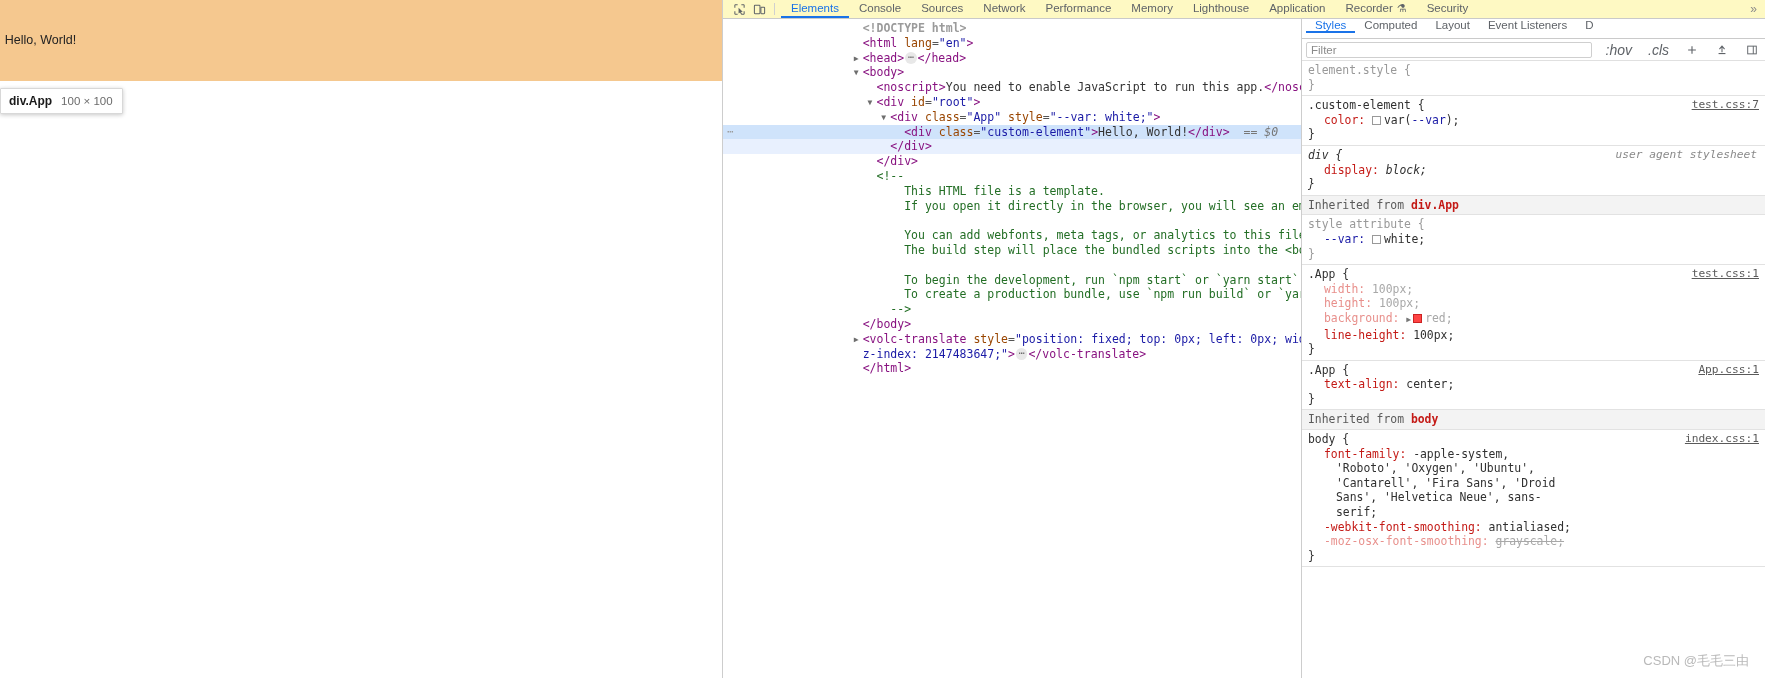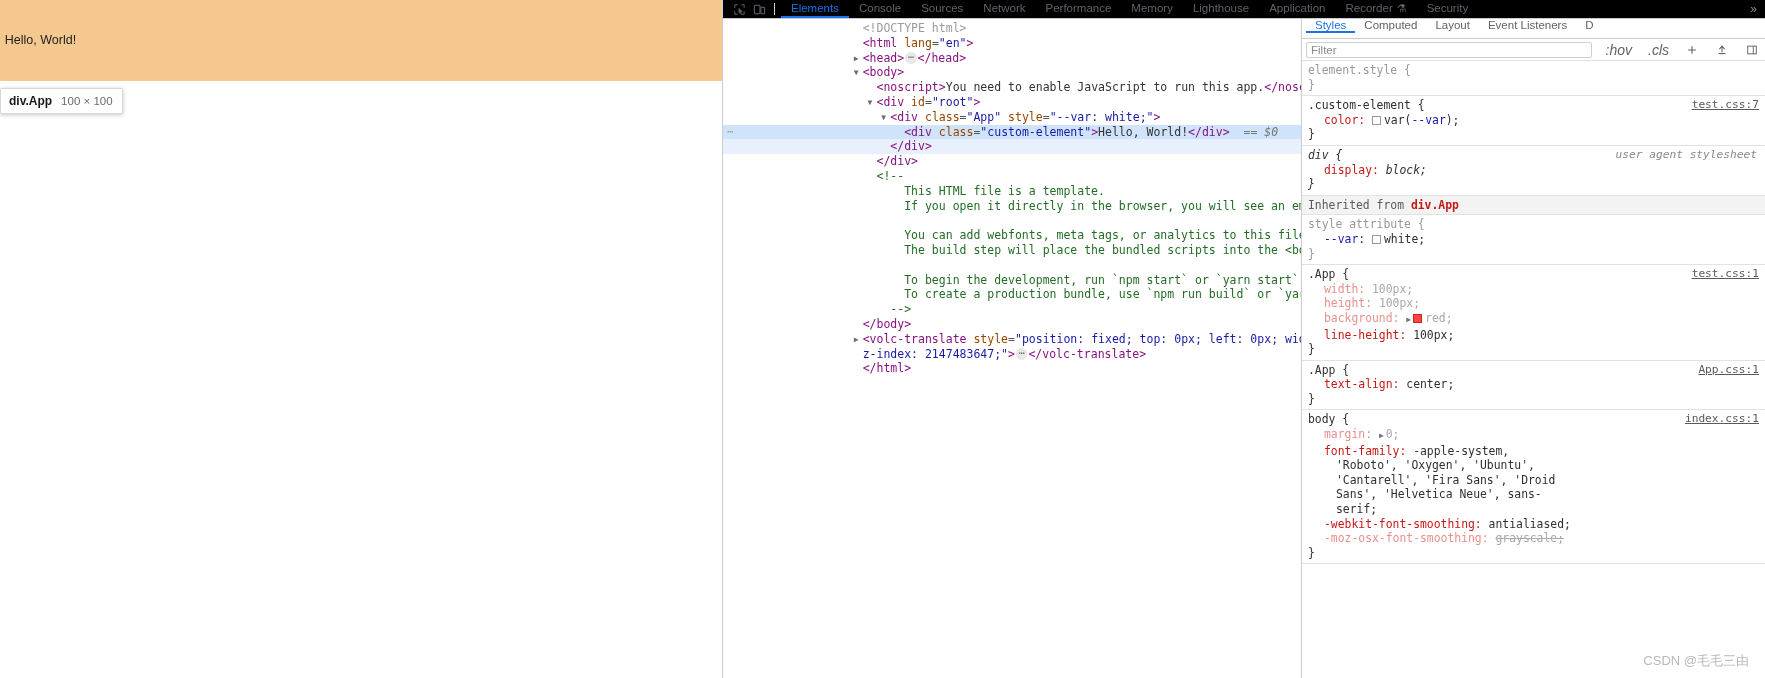--- a/index.html
+++ b/index.html
@@ -55,21 +55,21 @@
     background: #ffffff;
     border-left: 1px solid #cdcdcd;
   }
 
   
   .dt-toolbar {
     position: relative;
     height: 19px;
     display: flex; align-items: stretch;
     border-bottom: 1px solid #cacaca;
-    background: #000000;
+    background: #fef9c3;
     padding-left: 6px;
   }
   .tool-icon {
     width: 20px; display: flex; align-items: center; justify-content: center;
     color: #5f6368; cursor: pointer;
   }
   .tool-sep { width: 1px; background: #d0d0d0; margin: 3px 6px 3px 5px; }
   .main-tabs { display: flex; align-items: stretch; flex: 1; min-width: 0; }
   .mtab {
     display: flex; align-items: center;
@@ -108,21 +108,21 @@
   }
   .tri {
     display: inline-block; width: 9px; color: #6e6e6e; font-size: 8px;
     transform: translateY(-1px);
   }
   .tri.blank { color: transparent; }
   .tag { color: #881280; }
   .attr { color: #994500; }
   .val { color: #1a1aa6; }
   .txt { color: #333333; }
-  .doctype { color: #9b9b9b; }
+  .doctype { color: #9b9b9b; font-weight: bold; }
   .comment { color: #236e25; }
   .dollar { color: #777777; font-style: italic; }
   .eq { color: #555; }
   .ell {
     display: inline-block; background: #e8e8e8; border-radius: 7px;
     color: #666; font-size: 9px; line-height: 9px;
     padding: 1px 3px 2px; margin: 0 1px; vertical-align: middle;
   }
 
   
@@ -359,24 +359,24 @@
               <div class="prop"><span class="pname dim">background: </span><span class="arrow">▶</span><span class="swatch red"></span><span class="pval dim">red;</span></div>
               <div class="prop"><span class="pname ">line-height: </span><span class="pval ">100px;</span></div>
               <div class="sel-txt ">}</div>
             </div>
             <div class="rule">
               <div class="sel-txt ">.App {</div>
               <span class="src">App.css:1</span>
               <div class="prop"><span class="pname ">text-align: </span><span class="pval ">center;</span></div>
               <div class="sel-txt ">}</div>
             </div>
+            <div class="inherit-hdr"><span>Inherited from </span><b>body</b></div>
             <div class="rule">
               <div class="sel-txt ">body {</div>
               <span class="src">index.css:1</span>
-              <div class="prop"><span class="pname dim">margin: </span><span class="arrow">▶</span><span class="pval dim">0;</span></div>
               <div class="prop"><span class="pname ">font-family: </span><span class="pval ">-apple-system,</span></div>
               <div class="prop" style="padding-left: 28px;"><span class="pval ">'Roboto', 'Oxygen', 'Ubuntu',</span></div>
               <div class="prop" style="padding-left: 28px;"><span class="pval ">'Cantarell', 'Fira Sans', 'Droid</span></div>
               <div class="prop" style="padding-left: 28px;"><span class="pval ">Sans', 'Helvetica Neue', sans-</span></div>
               <div class="prop" style="padding-left: 28px;"><span class="pval ">serif;</span></div>
               <div class="prop"><span class="pname ">-webkit-font-smoothing: </span><span class="pval ">antialiased;</span></div>
               <div class="prop"><span class="pname dim">-moz-osx-font-smoothing: </span><span class="pval strike">grayscale;</span></div>
               <div class="sel-txt ">}</div>
             </div>
           </div>

